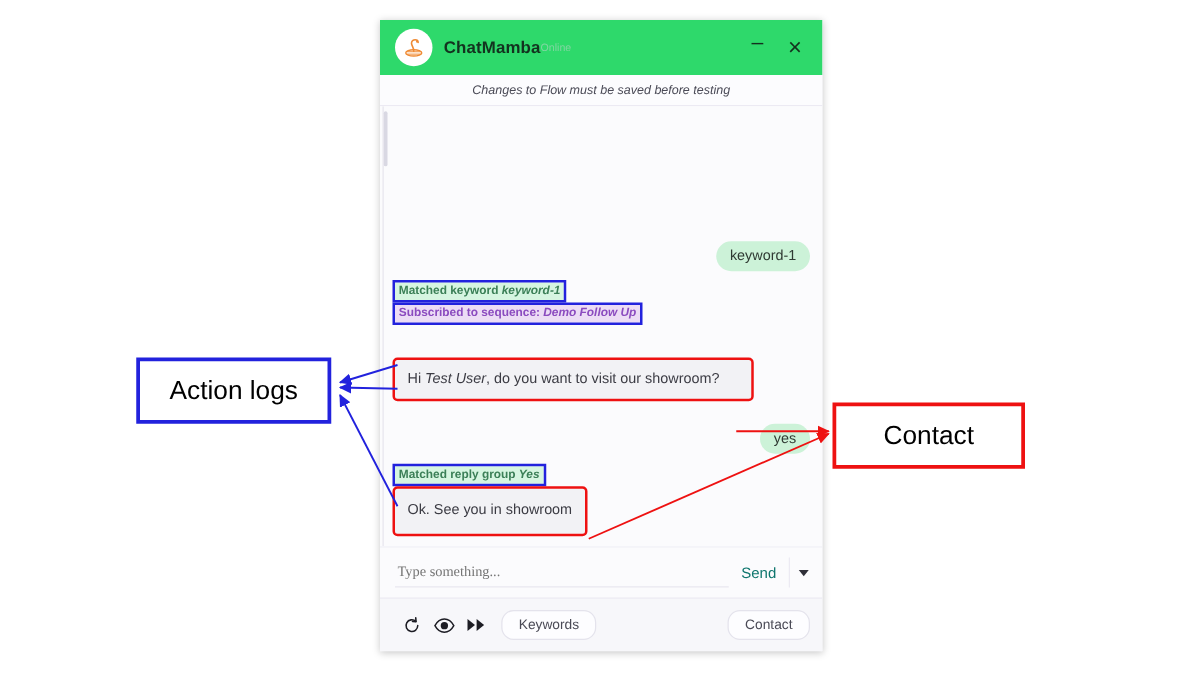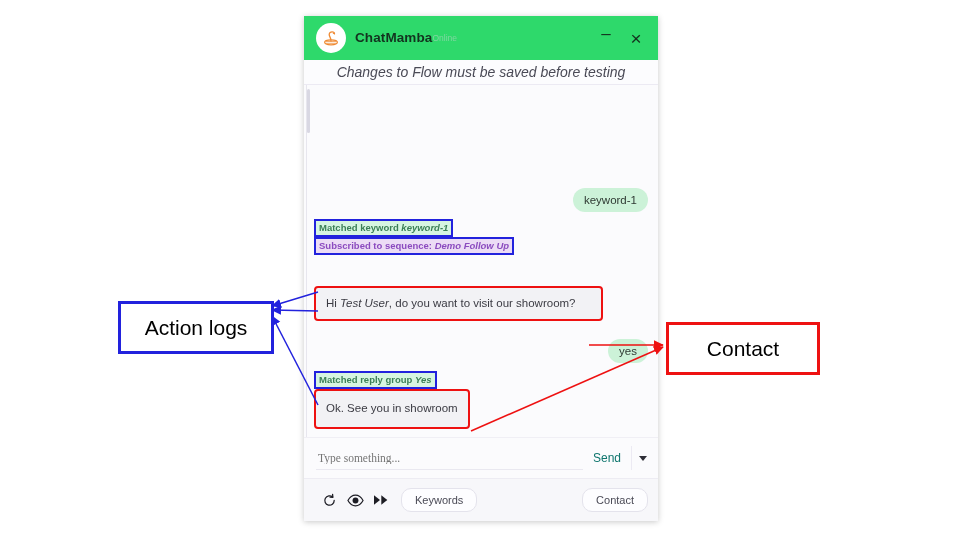--- a/index.html
+++ b/index.html
@@ -41,21 +41,21 @@
     width:24px;height:24px;display:flex;align-items:center;justify-content:center;
     color:#14301e;cursor:pointer;
   }
   .min-btn{font-size:17px;line-height:1;padding-bottom:9px;font-weight:400;}
   .close-btn{font-size:19px;line-height:1;font-weight:300;margin-left:6px;}
 
   .notice{
     flex:0 0 24px;height:24px;background:#fcfcfe;
     border-bottom:1px solid #eceaf3;
     display:flex;align-items:center;justify-content:center;
-    font-size:14px;font-style:italic;color:#4a4a56;
+    font-size:10px;font-style:italic;color:#4a4a56;
   }
 
   .chat-body{
     flex:1;position:relative;background:#fbfbfd;
     overflow:hidden;padding:6px 10px 4px 12px;
     display:flex;flex-direction:column;justify-content:flex-end;
   }
   .scroll-rail{
     position:absolute;left:2px;top:0;bottom:0;width:1px;background:#e7e6ee;
   }
@@ -130,21 +130,21 @@
 
   
   .callout{
     position:absolute;background:#ffffff;
     display:flex;align-items:center;justify-content:center;
     font-size:21px;color:#000;
   }
   .callout.blue{border:3px solid #2222dd;}
   .callout.red{border:3px solid #ee1111;}
 
-  #callout-action{left:118px;top:286px;width:150px;height:47px;margin-top:15px;}
+  #callout-action{left:109px;top:286px;width:150px;height:47px;}
   #callout-messages{left:666px;top:322px;width:148px;height:47px;}
 
   svg.overlay{position:absolute;left:0;top:0;width:960px;height:540px;pointer-events:none;}
 </style>
 </head>
 <body>
 
 <div id="stage">
 
   <div class="widget">
@@ -178,21 +178,21 @@
       <div class="row right" style="margin-bottom:9px;">
         <div class="bubble-in">keyword-1</div>
       </div>
 
       <div class="row left" style="margin-bottom:4px;">
         <div class="log log-green hl-blue">
           <span>Matched keyword </span><i>keyword-1</i>
         </div>
       </div>
 
-      <div class="row left" style="margin-bottom:5px;">
+      <div class="row left" style="">
         <div class="log log-purple hl-blue">
           <span>Subscribed to sequence: </span><i>Demo Follow Up</i>
         </div>
       </div>
 
       <div class="row left" style="margin-bottom:20px;margin-top:30px;">
         <div class="bubble-out hl-red" style="width:265px;">
           <span>Hi </span><i>Test User</i><span>, do you want to visit our showroom?</span>
         </div>
       </div>

